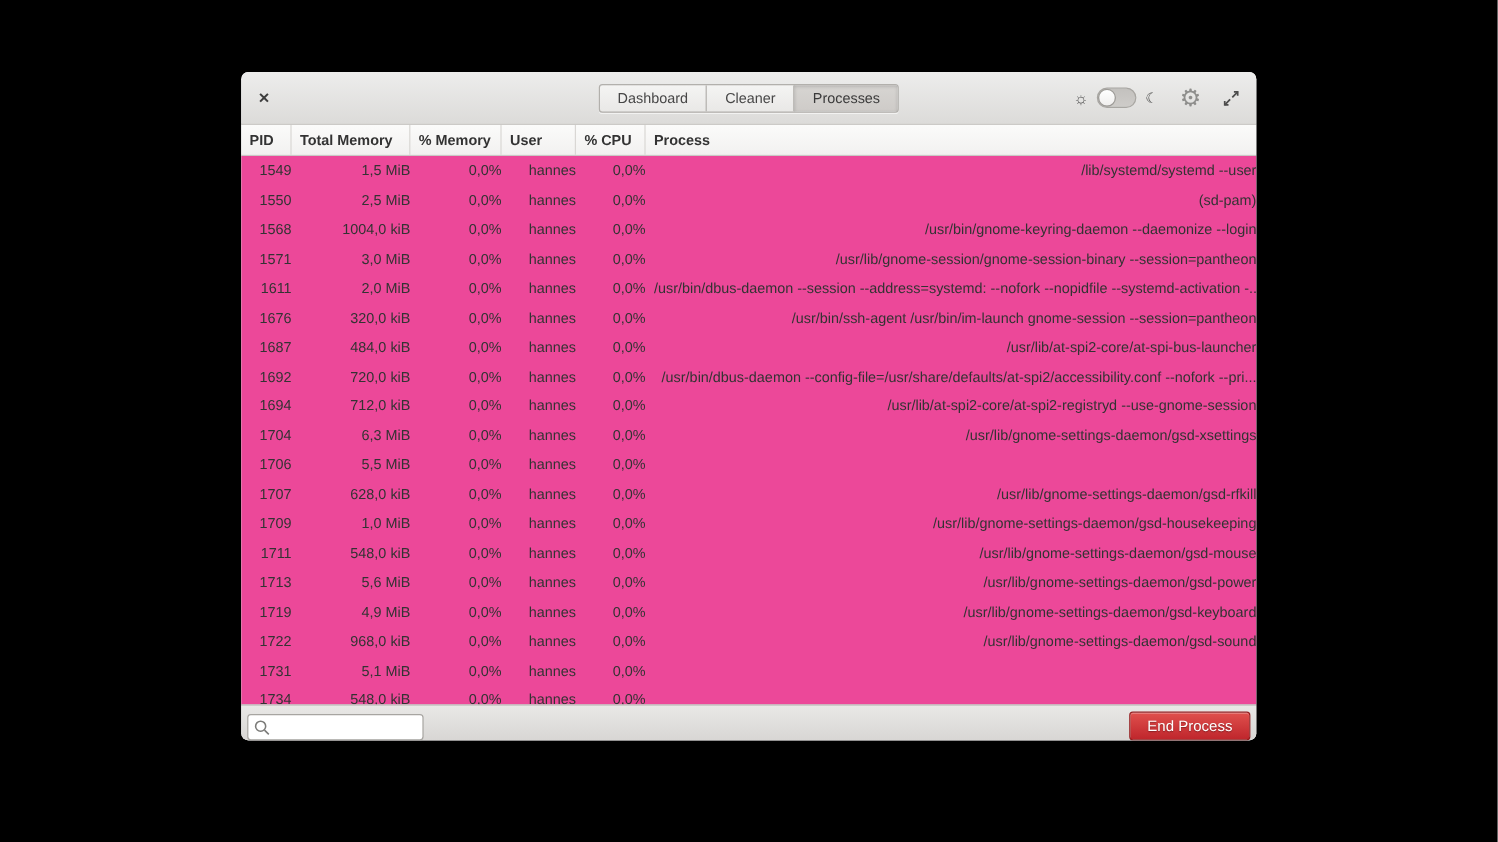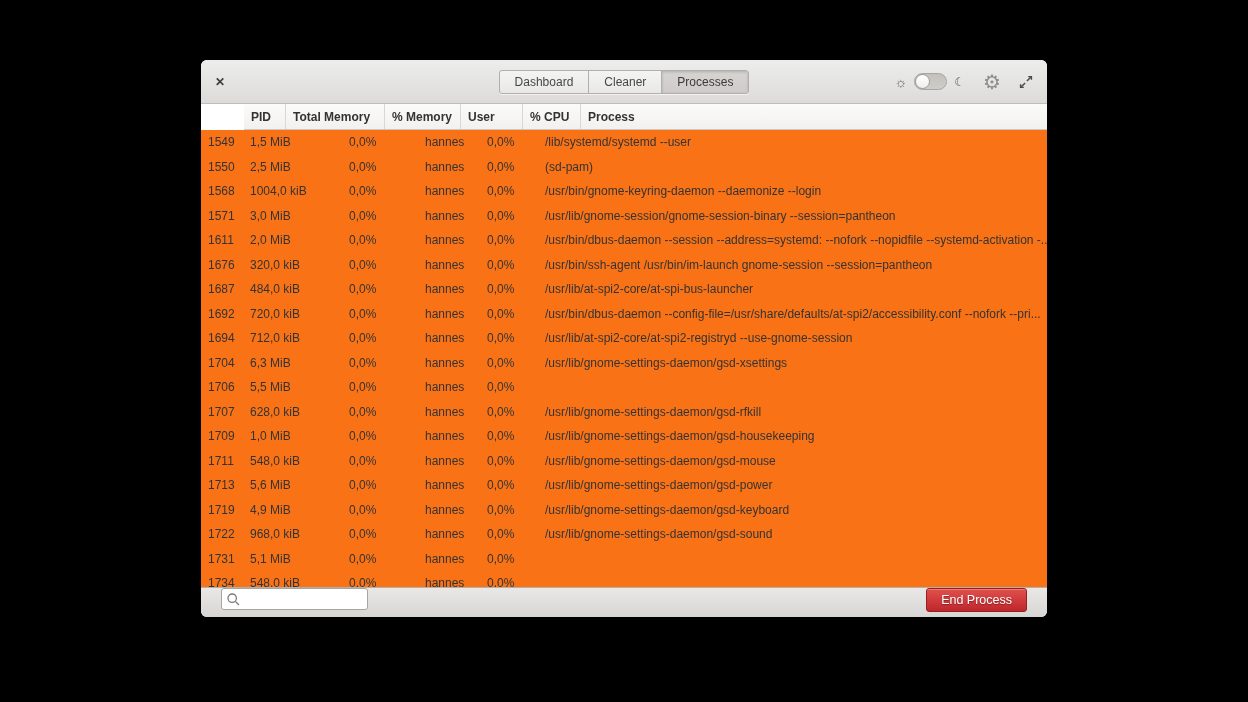--- a/index.html
+++ b/index.html
@@ -57,46 +57,46 @@
     background:linear-gradient(#ffffff,#f0efee);
     border:1px solid #9d9b97;box-sizing:border-box;
   }
   .gear-glyph{font-size:20px;color:#8e8e8c;margin:0 16px 0 18px;line-height:1;}
   .expand-icon svg{display:block;}
   
   .table-header{
     flex:0 0 25px;height:25px;display:flex;
     background:linear-gradient(#fbfbfa,#f2f1f0);
     border-bottom:1px solid #cac8c5;
-    font-size:12px;font-weight:bold;color:#333;margin-left:43px;
+    font-size:12px;font-weight:bold;color:#333;
   }
   .hcell{
     display:flex;align-items:center;padding-left:7px;
     border-right:1px solid #d9d7d4;box-sizing:border-box;
     white-space:nowrap;overflow:hidden;
   }
   .c-pid{width:42px;flex:0 0 42px;}
   .c-memory{width:99px;flex:0 0 99px;}
   .c-memory_pct{width:76px;flex:0 0 76px;}
   .c-user{width:62px;flex:0 0 62px;}
   .c-cpu_pct{width:58px;flex:0 0 58px;}
   .c-process{flex:1 1 auto;min-width:0;border-right:none;}
-  .process-list{flex:1 1 auto;overflow:hidden;background:#f97316;}
+  .process-list{flex:1 1 auto;overflow:hidden;background:#ec4899;text-align:right;}
   .trow{display:flex;height:24.5px;align-items:center;font-size:12px;color:#333;}
   .tcell{
     padding-left:7px;white-space:nowrap;overflow:hidden;box-sizing:border-box;
     line-height:24.5px;height:24.5px;
   }
   
   .footer{
     flex:0 0 30px;height:30px;box-sizing:border-box;
     background:linear-gradient(#e9e8e6,#d8d6d4);
     border-top:1px solid #b2b0ad;
-    display:flex;align-items:flex-start;justify-content:space-between;
-    padding:0 20px;
+    display:flex;align-items:flex-end;justify-content:space-between;
+    padding:0 5px;
   }
   .search-entry{
     position:relative;width:147px;height:22px;
     background:#fff;border:1px solid #a7a5a1;border-radius:3px;
     display:flex;align-items:center;box-sizing:border-box;
   }
   .search-entry .mag{position:absolute;left:4px;top:3px;}
   .search-entry input{
     border:none;outline:none;flex:1;min-width:0;height:100%;
     padding:0 4px 0 24px;font-size:12px;background:transparent;

